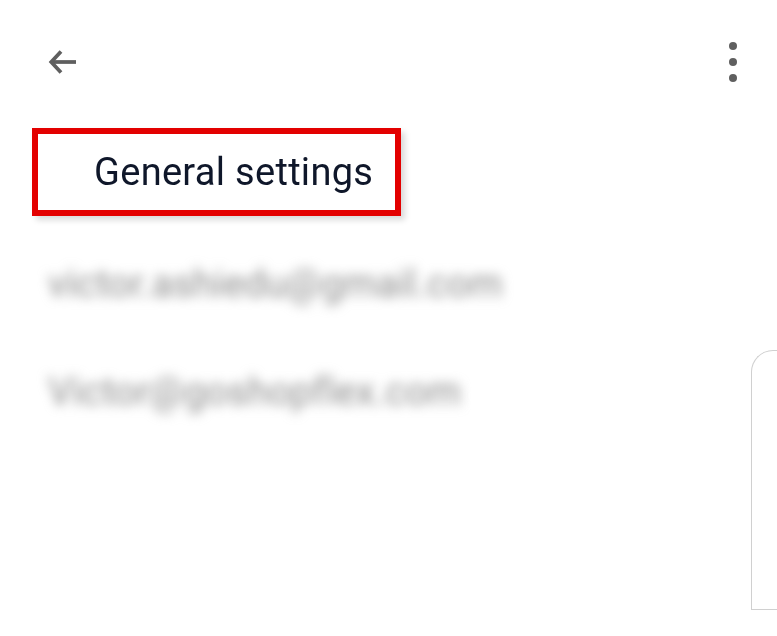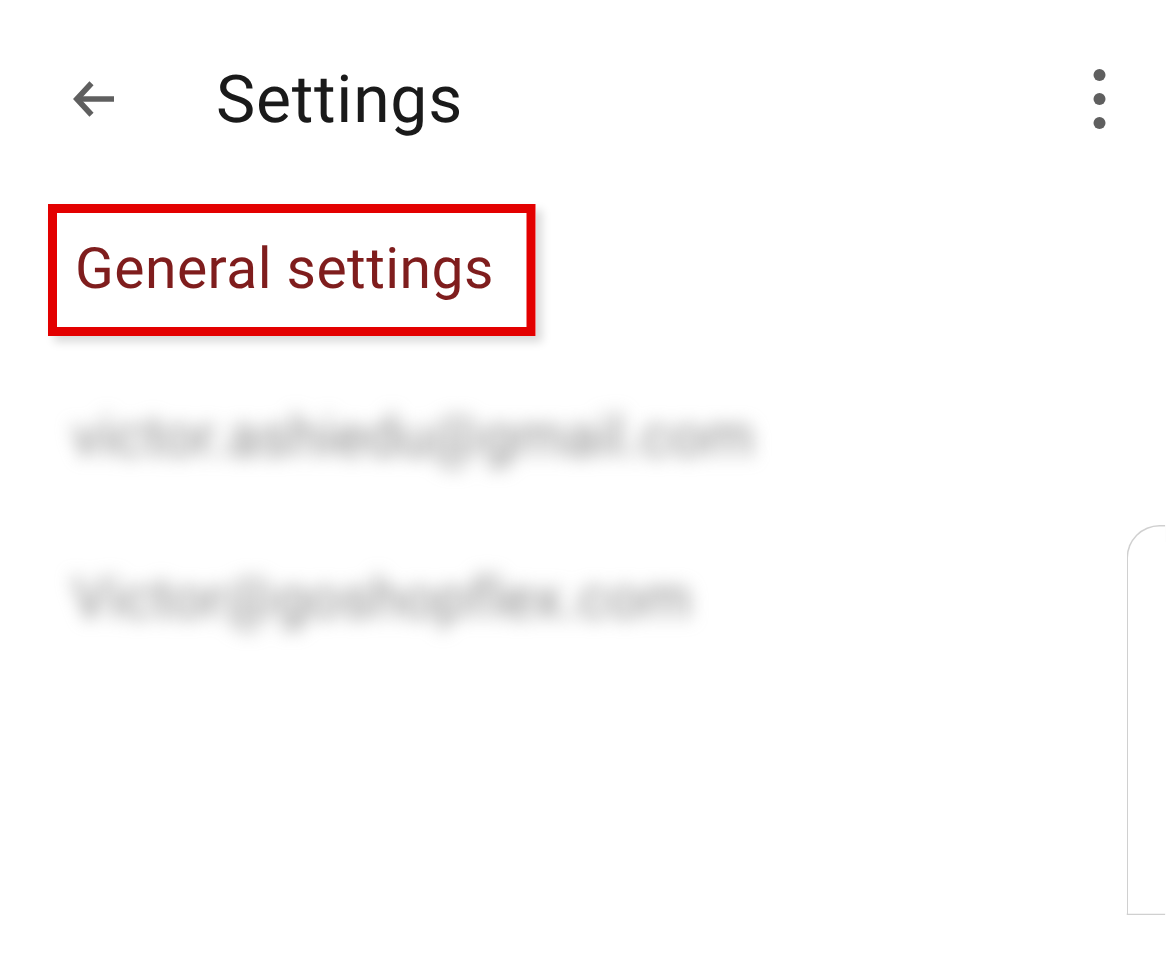--- a/index.html
+++ b/index.html
@@ -76,22 +76,23 @@
       border: 6px solid #e30000;
       display: inline-block;
       padding: 16px 22px 16px 12px;
       margin-left: 32px;
       margin-bottom: 28px;
       box-shadow: 4px 4px 6px rgba(0,0,0,0.15);
     }
     .highlight-box .inner {
       font-size: 38px;
       font-weight: 400;
-      color: #7f1d1d;
+      color: #0f172a;
       letter-spacing: 0.3px;
+      margin-left: 44px;
     }
     .blurred {
       filter: blur(6px);
       color: #8a8a8a;
       padding: 18px 48px;
       font-size: 38px;
       letter-spacing: 0.3px;
     }
     .spacer {
       height: 28px;
@@ -112,21 +113,20 @@
 </head>
 <body>
 
 <div class="header">
   <div class="back-btn">
     <svg viewBox="0 0 24 24">
       <line x1="20" y1="12" x2="4" y2="12"></line>
       <polyline points="10,5 3.5,12 10,19"></polyline>
     </svg>
   </div>
-  <div class="title">Settings</div>
   <div class="more-btn">
     <span class="dot"></span>
     <span class="dot"></span>
     <span class="dot"></span>
   </div>
 </div>
 
 <div class="list">
   <div class="highlight-box">
     <div class="inner">General settings</div>

